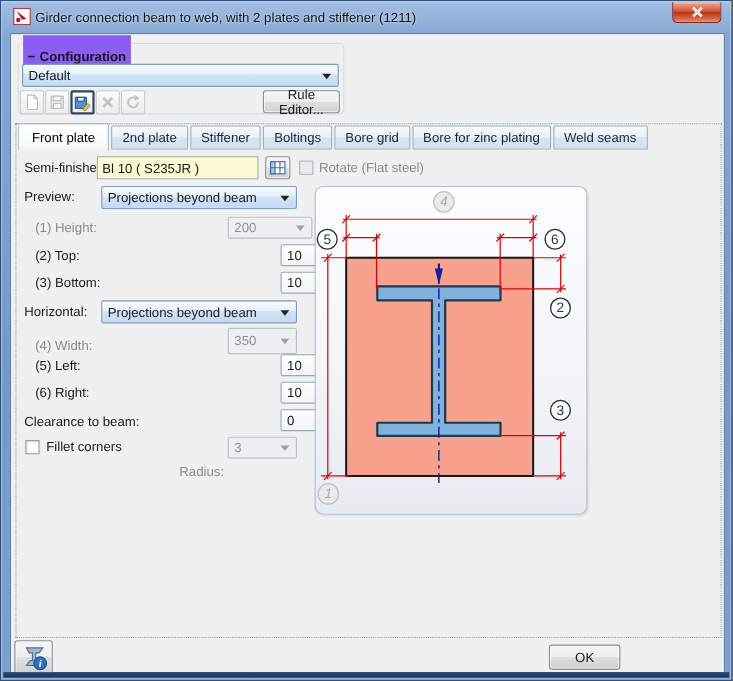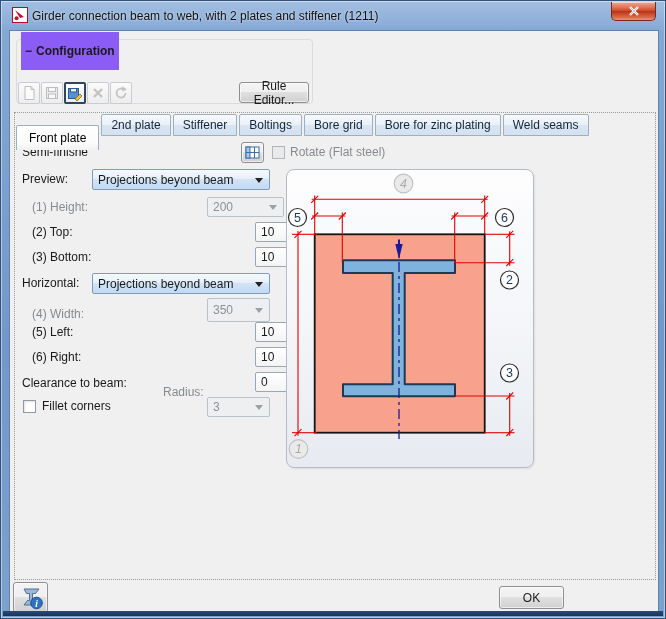--- a/index.html
+++ b/index.html
@@ -63,21 +63,21 @@
   .tbtn.active { border:2px solid #30465C;
     background:linear-gradient(180deg,#FDFEFF,#E8F0F8); }
   .tbtn svg { position:absolute; left:50%; top:50%; transform:translate(-50%,-50%); }
 
   
   .tabs { position:absolute; left:6px; top:81px; display:flex; align-items:flex-start; z-index:3; }
   .tab { height:22px; line-height:21px; padding:0 9px; margin-top:2px; margin-right:2px;
     border:1px solid #9DB0C2; border-radius:2px 2px 0 0; color:#13273C;
     background:linear-gradient(180deg,#F7FAFD 0%,#E9F0F8 49%,#D9E5F1 50%,#D4E1EF 100%);
     cursor:default; white-space:nowrap; }
-  .tab.active { height:25px; margin-top:13px; line-height:24px; padding:0 12px;
+  .tab.active { height:25px; margin-top:0; line-height:24px; padding:0 12px;
     border-bottom:none; color:#000;
     background:linear-gradient(180deg,#FFFFFF 0%,#FBFBFB 70%,#F1F1F1 100%); }
 
   .page { position:absolute; left:4px; top:81px; width:642px; height:468px;
     border:1px dotted #9A9A9A; }
 
   .diagram-panel { position:absolute; left:276px; top:138px; width:248px; height:299px;
     border:1px solid #B4BCC6; border-radius:8px;
     background:linear-gradient(180deg,#FDFDFE 0%,#F3F5F8 55%,#E7EBF1 100%);
     box-shadow:1px 1px 2px rgba(0,0,0,.08); }
@@ -102,20 +102,24 @@
     </div>
   </div>
 
   <div class="client">
 
     <div class="groupbox abs" style="left:6px;top:8px;width:297px;height:65px;">
       <div class="legend">
         <span class="dash">−</span><span>Configuration</span>
       </div>
     </div>
+    <div class="combo combo-blue" style="left:10px;top:27px;width:288px;height:21px;">
+      <span class="txt">Default</span>
+      <span class="arr"></span>
+    </div>
 
     <div class="tbtn" style="left:8px;top:51px;">
       <svg width="16" height="16" viewBox="0 0 16 16">
         <path d="M4 1.5 h6 l3 3 v10 h-9 z" fill="#FBFBFB" stroke="#BDBDBD"></path>
         <path d="M10 1.5 v3 h3" fill="none" stroke="#BDBDBD"></path>
       </svg>
     </div>
     <div class="tbtn" style="left:31px;top:51px;">
       <svg width="16" height="16" viewBox="0 0 16 16">
         <rect x="2.5" y="2.5" width="11" height="11" fill="#ECECEC" stroke="#BDBDBD"></rect>
@@ -151,20 +155,21 @@
       <div class="tab active">Front plate</div>
       <div class="tab">2nd plate</div>
       <div class="tab">Stiffener</div>
       <div class="tab">Boltings</div>
       <div class="tab">Bore grid</div>
       <div class="tab">Bore for zinc plating</div>
       <div class="tab">Weld seams</div>
     </div>
 
     <span class="lbl" style="left:12px;top:114px;">Semi-finishe</span>
+    <div class="field-yellow" style="left:78px;top:111px;width:147px;height:21px;">Bl 10 ( S235JR )</div>
     <div class="btn" style="left:231px;top:111px;width:23px;height:21px;">
       <svg width="16" height="14" viewBox="0 0 16 14" style="position:absolute;left:3px;top:3px;">
         <rect x="1" y="1" width="13" height="11" fill="#FFFFFF" stroke="#3A6EA5"></rect>
         <rect x="1" y="1" width="4" height="11" fill="#A8C8E8" stroke="#3A6EA5"></rect>
         <line x1="1" y1="6.5" x2="14" y2="6.5" stroke="#3A6EA5"></line>
         <line x1="9.5" y1="1" x2="9.5" y2="12" stroke="#3A6EA5"></line>
       </svg>
     </div>
     <div class="checkbox disabled" style="left:262px;top:115px;"></div>
     <span class="lbl dim" style="left:280px;top:114px;">Rotate (Flat steel)</span>
@@ -218,21 +223,21 @@
     </div>
 
     <span class="lbl" style="left:12px;top:345px;">Clearance to beam:</span>
     <div class="combo combo-white" style="left:197px;top:341px;width:63px;height:20px;">
       <span class="txt">0</span>
       <span class="arr"></span>
     </div>
 
     <div class="checkbox" style="left:13px;top:369px;"></div>
     <span class="lbl" style="left:32px;top:368px;">Fillet corners</span>
-    <span class="lbl dim" style="left:153px;top:354px;">Radius:</span>
+    <span class="lbl dim" style="left:153px;top:391px;">Radius:</span>
     <div class="combo combo-dis" style="left:197px;top:366px;width:63px;height:20px;">
       <span class="txt">3</span>
       <span class="arr"></span>
     </div>
 
     <div class="diagram-panel">
       <svg width="248" height="299" viewBox="0 0 248 299">
 
         <rect x="27.7" y="64.3" width="170" height="198.4" stroke="#141414" stroke-width="1.8" fill="#F8A28E"></rect>
 

